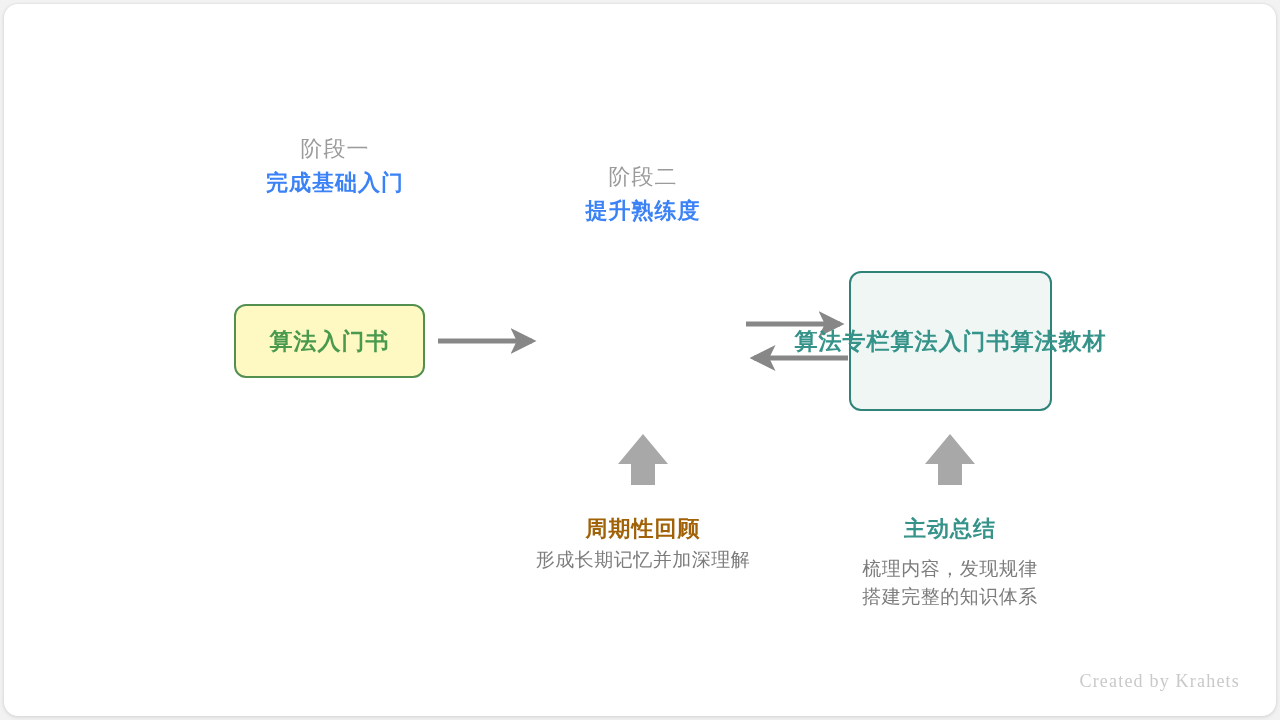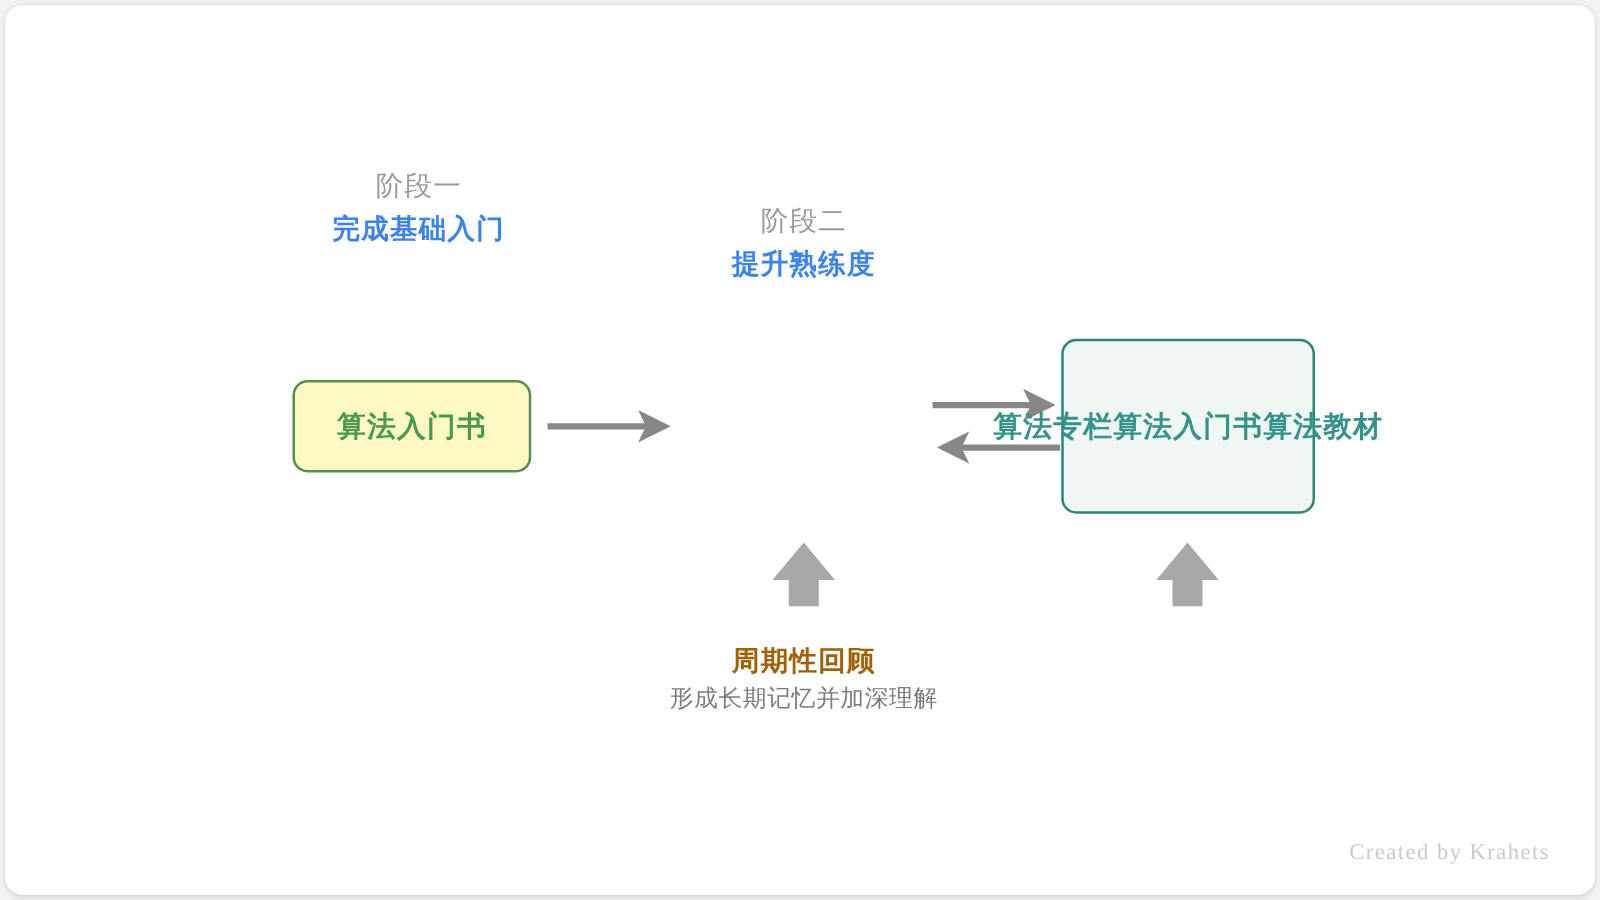--- a/index.html
+++ b/index.html
@@ -189,17 +189,22 @@
       <div class="line">算法专栏</div>
       <div class="line">算法入门书</div>
       <div class="line">算法教材</div>
     </div>
 
     <div class="annotation" id="ann-review" style="left:489px; top:508px;">
       <div class="ann-title">周期性回顾</div>
       <div class="ann-line">形成长期记忆并加深理解</div>
     </div>
 
+    <div class="annotation" id="ann-summary" style="left:796px; top:508px;">
+      <div class="ann-title">主动总结</div>
+      <div class="ann-line" style="margin-top:9px;">梳理内容，发现规律</div>
+      <div class="ann-line">搭建完整的知识体系</div>
+    </div>
 
     <div id="footer">Created by Krahets</div>
 
   </div>
 </div>
 
 </body></html>

